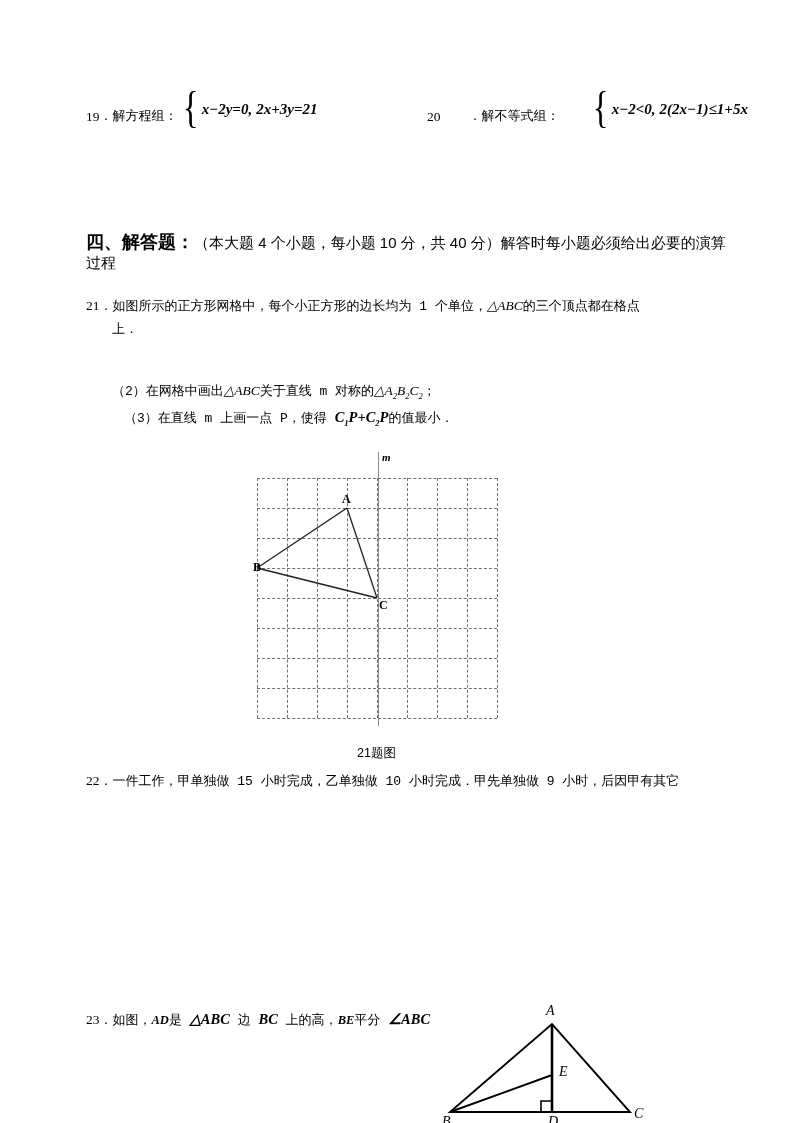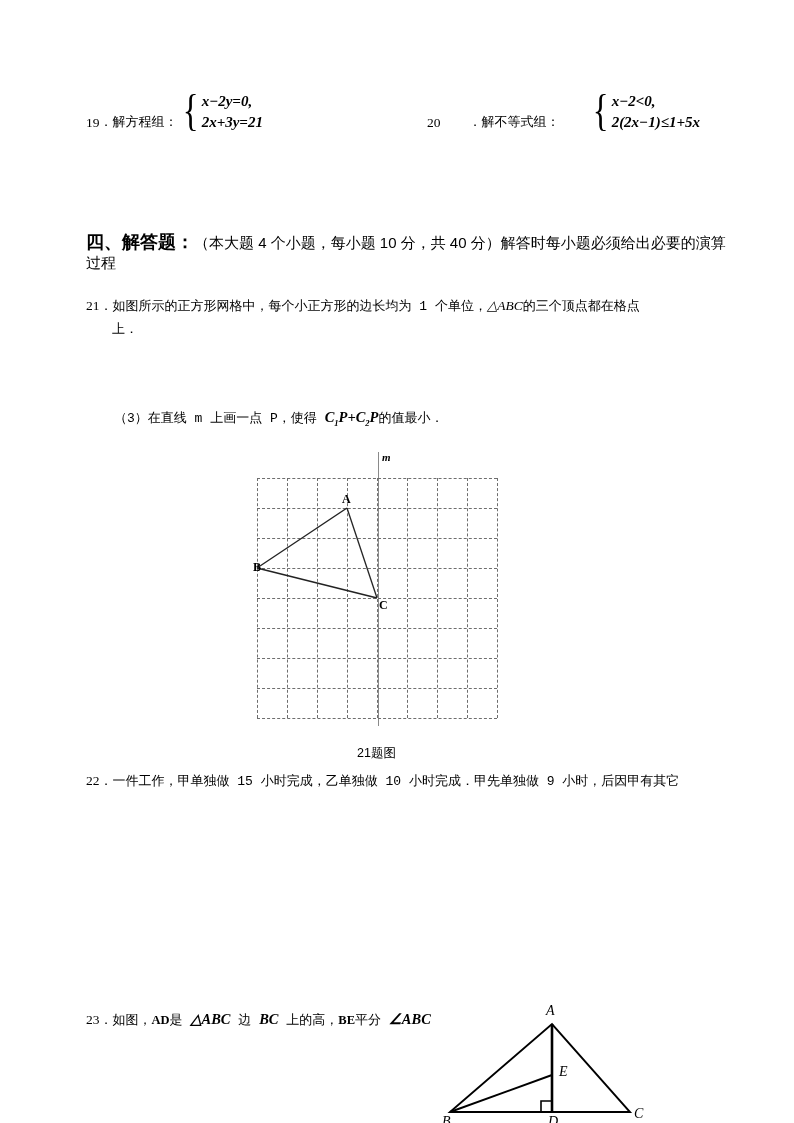--- a/index.html
+++ b/index.html
@@ -13,37 +13,37 @@
   }
   .page{position:relative;width:794px;height:1123px;}
 
   .abs{position:absolute;}
 
   
   .cn{font-family:Liberation Mono, monospace;font-size:13px;color:#000;}
   .num{font-family:"Liberation Serif", serif;font-size:13.5px;}
   .mathi{font-family:"Liberation Serif", serif;font-style:italic;font-size:13.5px;}
   .mathb{font-family:"Liberation Serif", serif;font-style:italic;font-weight:bold;font-size:14.5px;}
-  .mathbs{font-family:"Liberation Serif", serif;font-weight:bold;font-size:12.5px;}
+  .mathbs{font-family:"Liberation Serif", serif;font-style:italic;font-weight:bold;font-size:12.5px;}
   .sub{font-size:8.5px;vertical-align:sub;font-style:italic;}
 
   
   .qrow{display:flex;align-items:flex-end;}
   .qlabel{white-space:nowrap;}
   .sysbox{display:flex;align-items:center;margin-left:2px;}
   .brace{
     font-size:44px;
     line-height:34px;
     font-family:"Liberation Serif", serif;
     font-weight:400;
     transform:scaleX(0.75);
     margin-right:1px;
     margin-top:-2px;
   }
-  .syslines{display:flex;flex-direction:column;gap:4px;}
+  .syslines{display:flex;flex-direction:row;gap:4px;}
   .sysline{font-family:"Liberation Serif", serif;font-style:italic;font-weight:bold;font-size:15px;white-space:nowrap;letter-spacing:0px;}
 
   
   .sec-head{font-family:"Liberation Sans", sans-serif;font-weight:bold;font-size:18px;}
   .sec-body{font-family:"Liberation Sans", sans-serif;font-size:15px;}
 
   
   #gridfig{position:absolute;}
   .gline-v{position:absolute;width:0;border-left:1px dashed #6e6e6e;}
   .gline-h{position:absolute;height:0;border-top:1px dashed #6e6e6e;}
@@ -87,22 +87,25 @@
   <div class="abs" style="left:86px; top:230px; width:640px;">
     <span class="sec-head">四、解答题：</span><span class="sec-body">（本大题 4 个小题，每小题 10 分，共 40 分）解答时每小题必须给出必要的演算过程</span>
   </div>
 
   <div class="abs" style="left:86px; top:296px; width:650px;">
     <span class="num">21</span><span class="cn">．如图所示的正方形网格中，每个小正方形的边长均为 1 个单位，</span><span class="mathi">△ABC</span><span class="cn">的三个顶点都在格点</span>
   </div>
   <div class="abs cn" style="left:112px; top:320px;">上．</div>
 
 
+  <div class="abs" style="left:112px; top:381px;">
+    <span class="cn">（2）</span><span class="cn">在网格中画出</span><span class="mathi">△ABC</span><span class="cn">关于直线 m 对称的</span><span class="mathi">△<i>A</i><span class="sub">2</span><i>B</i><span class="sub">2</span><i>C</i><span class="sub">2</span></span><span class="cn">；</span>
+  </div>
 
-  <div class="abs" style="left:114px; top:408px;">
+  <div class="abs" style="left:124px; top:408px;">
     <span class="cn">（3）</span><span class="cn">在直线 m 上画一点 P，使得 </span><span class="mathb"><i>C</i><span class="sub">1</span><i>P</i>+<i>C</i><span class="sub">2</span><i>P</i></span><span class="cn">的值最小．</span>
   </div>
 
   <div id="gridfig" style="left:257px; top:452px; width:250px; height:280px;">
 
     <div class="mline" style="left:121px; top:0px; height:274px;"></div>
     <div class="vertlabel" style="left:125px; top:-1px;">m</div>
 
     <div id="gridlines" style="position:absolute;left:0px;top:26px;width:240px;height:240px;">
         <div class="gline-v" style="left: 0px; top: 0px; height: 240px;"></div>

